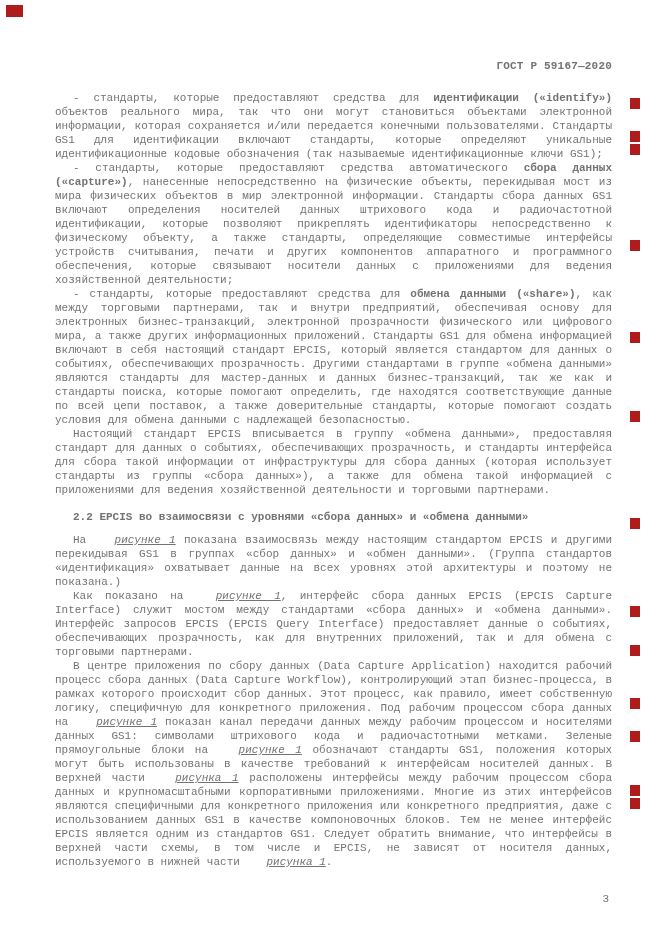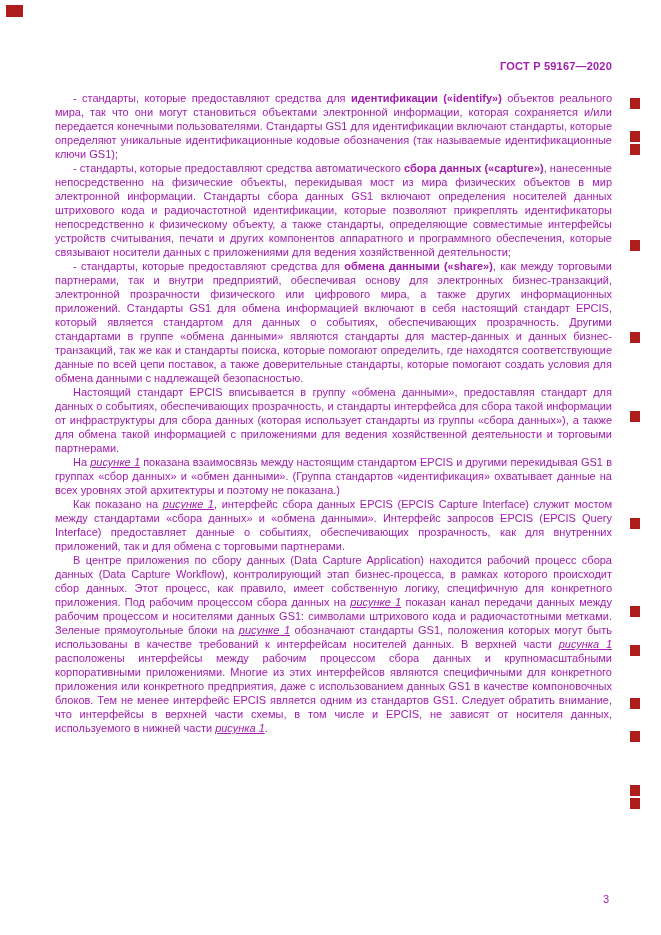--- a/index.html
+++ b/index.html
@@ -2,22 +2,22 @@
 <html><head>
 <meta charset="utf-8">
 <style>
   * { margin:0; padding:0; box-sizing:border-box; }
   html, body { background:#ffffff; }
   .page {
     position:relative;
     width:661px; height:935px;
     margin:0 auto;
     background:#ffffff;
-    font-family:Liberation Sans, sans-serif;
-    color:#a21caf;
+    font-family:Liberation Mono, monospace;
+    color:#737373;
     overflow:hidden;
   }
   .doc-header {
     position:absolute;
     top:60px; left:55px; right:49px;
     text-align:right;
     font-size:11px;
     font-weight:bold;
     letter-spacing:.2px;
   }
@@ -32,21 +32,21 @@
   .para { text-indent:18px; margin:0; }
   .heading {
     font-size:11px;
     font-weight:bold;
     text-indent:18px;
     text-align:left;
     margin:13px 0 9px 0;
   }
   .b { font-weight:bold; }
   .i { font-style:italic; }
-  .u { text-decoration:underline; cursor:pointer; }
+  .u { text-decoration:underline; cursor:pointer;margin-left:20px; }
   .pagenum {
     position:absolute;
     bottom:30px; right:52px;
     font-size:11px;
   }
   .markers { position:absolute; inset:0; pointer-events:none; }
   .marker {
     position:absolute;
     right:21px;
     width:10px; height:11px;
@@ -60,20 +60,21 @@
 <body>
 
 <div class="page">
   <div class="marker corner" style="background: rgb(174, 28, 28);"></div>
   <div class="doc-header">ГОСТ Р 59167—2020</div>
   <div class="doc-body">
       <p class="para"><span>- стандарты, которые предоставляют средства для </span><span class="b">идентификации («identify»)</span><span> объектов реального мира, так что они могут становиться объектами электронной информации, которая сохраняется и/или передается конечными пользователями. Стандарты GS1 для идентификации включают стандарты, которые определяют уникальные идентификационные кодовые обозначения (так называемые идентификационные ключи GS1);</span></p>
       <p class="para"><span>- стандарты, которые предоставляют средства автоматического </span><span class="b">сбора данных («capture»)</span><span>, нанесенные непосредственно на физические объекты, перекидывая мост из мира физических объектов в мир электронной информации. Стандарты сбора данных GS1 включают определения носителей данных штрихового кода и радиочастотной идентификации, которые позволяют прикреплять идентификаторы непосредственно к физическому объекту, а также стандарты, определяющие совместимые интерфейсы устройств считывания, печати и других компонентов аппаратного и программного обеспечения, которые связывают носители данных с приложениями для ведения хозяйственной деятельности;</span></p>
       <p class="para"><span>- стандарты, которые предоставляют средства для </span><span class="b">обмена данными («share»)</span><span>, как между торговыми партнерами, так и внутри предприятий, обеспечивая основу для электронных бизнес-транзакций, электронной прозрачности физического или цифрового мира, а также других информационных приложений. Стандарты GS1 для обмена информацией включают в себя настоящий стандарт EPCIS, который является стандартом для данных о событиях, обеспечивающих прозрачность. Другими стандартами в группе «обмена данными» являются стандарты для мастер-данных и данных бизнес-транзакций, так же как и стандарты поиска, которые помогают определить, где находятся соответствующие данные по всей цепи поставок, а также доверительные стандарты, которые помогают создать условия для обмена данными с надлежащей безопасностью.</span></p>
       <p class="para"><span>Настоящий стандарт EPCIS вписывается в группу «обмена данными», предоставляя стандарт для данных о событиях, обеспечивающих прозрачность, и стандарты интерфейса для сбора такой информации от инфраструктуры для сбора данных (которая использует стандарты из группы «сбора данных»), а также для обмена такой информацией с приложениями для ведения хозяйственной деятельности и торговыми партнерами.</span></p>
+      <h2 class="heading"><span class="b">2.2 EPCIS во взаимосвязи с уровнями «сбора данных» и «обмена данными»</span></h2>
       <p class="para"><span>На </span><span class="i u">рисунке 1</span><span> показана взаимосвязь между настоящим стандартом EPCIS и другими перекидывая GS1 в группах «сбор данных» и «обмен данными». (Группа стандартов «идентификация» охватывает данные на всех уровнях этой архитектуры и поэтому не показана.)</span></p>
       <p class="para"><span>Как показано на </span><span class="i u">рисунке 1</span><span>, интерфейс сбора данных EPCIS (EPCIS Capture Interface) служит мостом между стандартами «сбора данных» и «обмена данными». Интерфейс запросов EPCIS (EPCIS Query Interface) предоставляет данные о событиях, обеспечивающих прозрачность, как для внутренних приложений, так и для обмена с торговыми партнерами.</span></p>
       <p class="para"><span>В центре приложения по сбору данных (Data Capture Application) находится рабочий процесс сбора данных (Data Capture Workflow), контролирующий этап бизнес-процесса, в рамках которого происходит сбор данных. Этот процесс, как правило, имеет собственную логику, специфичную для конкретного приложения. Под рабочим процессом сбора данных на </span><span class="i u">рисунке 1</span><span> показан канал передачи данных между рабочим процессом и носителями данных GS1: символами штрихового кода и радиочастотными метками. Зеленые прямоугольные блоки на </span><span class="i u">рисунке 1</span><span> обозначают стандарты GS1, положения которых могут быть использованы в качестве требований к интерфейсам носителей данных. В верхней части </span><span class="i u">рисунка 1</span><span> расположены интерфейсы между рабочим процессом сбора данных и крупномасштабными корпоративными приложениями. Многие из этих интерфейсов являются специфичными для конкретного приложения или конкретного предприятия, даже с использованием данных GS1 в качестве компоновочных блоков. Тем не менее интерфейс EPCIS является одним из стандартов GS1. Следует обратить внимание, что интерфейсы в верхней части схемы, в том числе и EPCIS, не зависят от носителя данных, используемого в нижней части </span><span class="i u">рисунка 1</span><span>.</span></p>
     </div>
   <div class="markers">
       <div class="marker" style="top: 98px; background: rgb(174, 28, 28);"></div>
       <div class="marker" style="top: 131px; background: rgb(174, 28, 28);"></div>
       <div class="marker" style="top: 144px; background: rgb(174, 28, 28);"></div>
       <div class="marker" style="top: 240px; background: rgb(174, 28, 28);"></div>
       <div class="marker" style="top: 332px; background: rgb(174, 28, 28);"></div>

